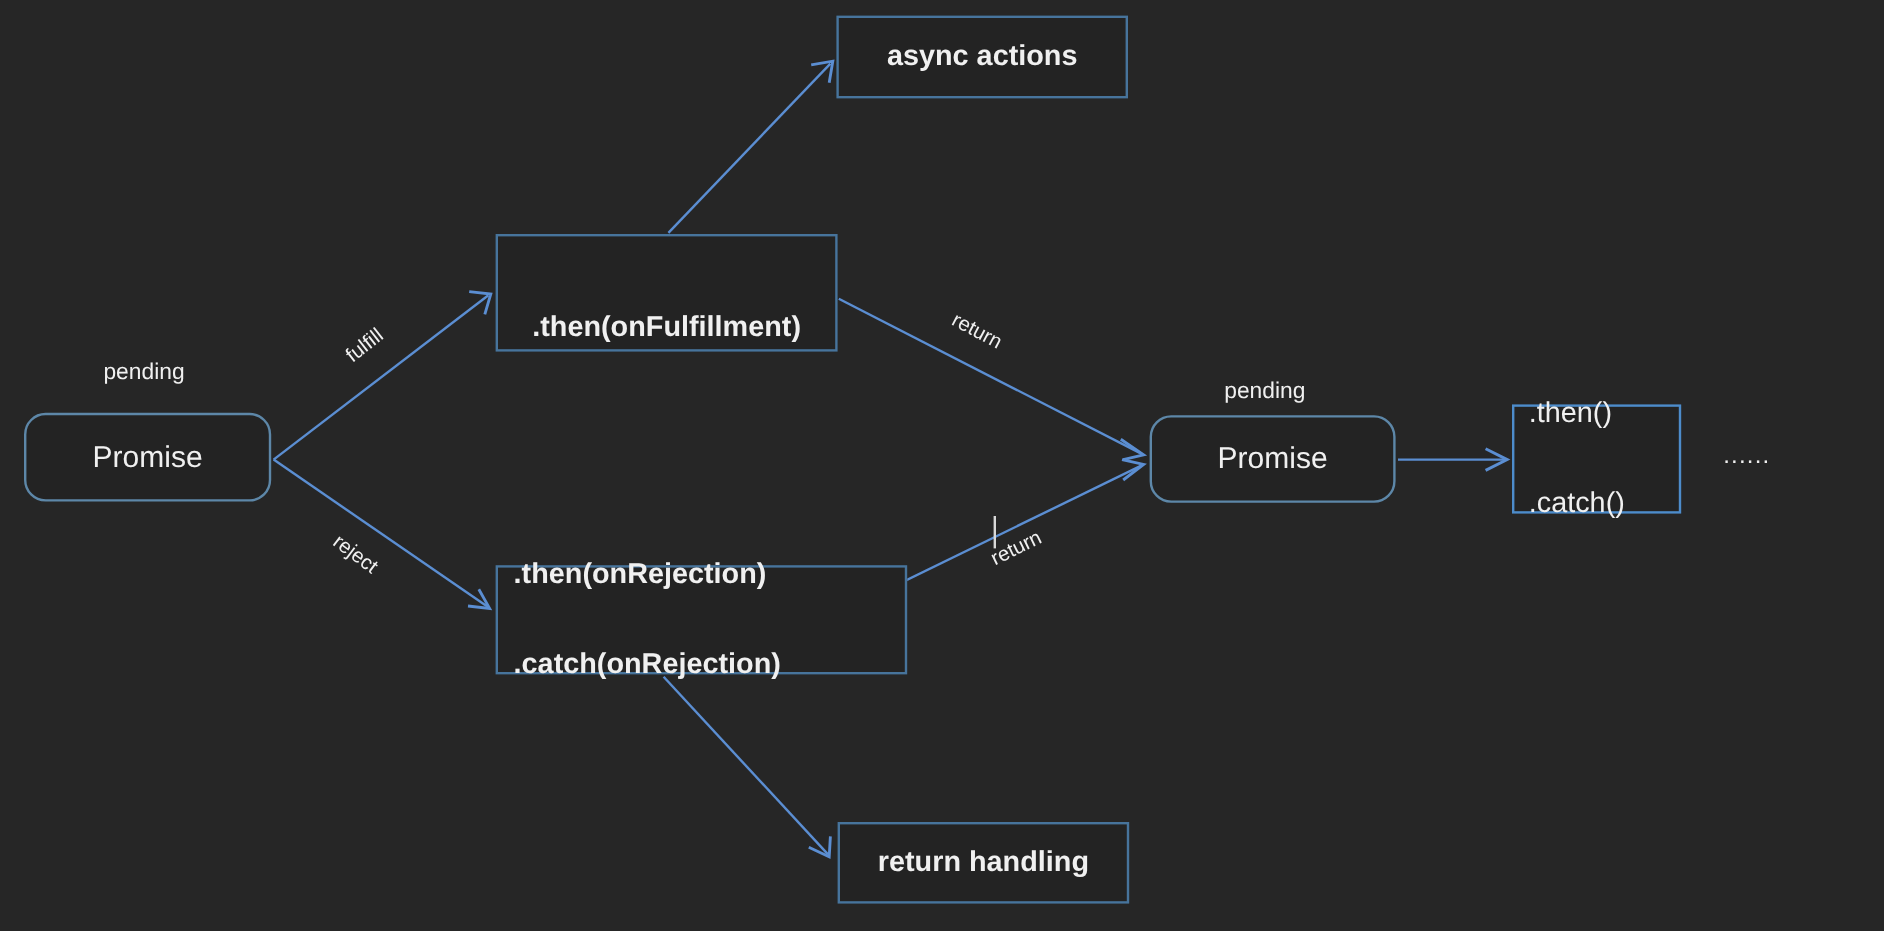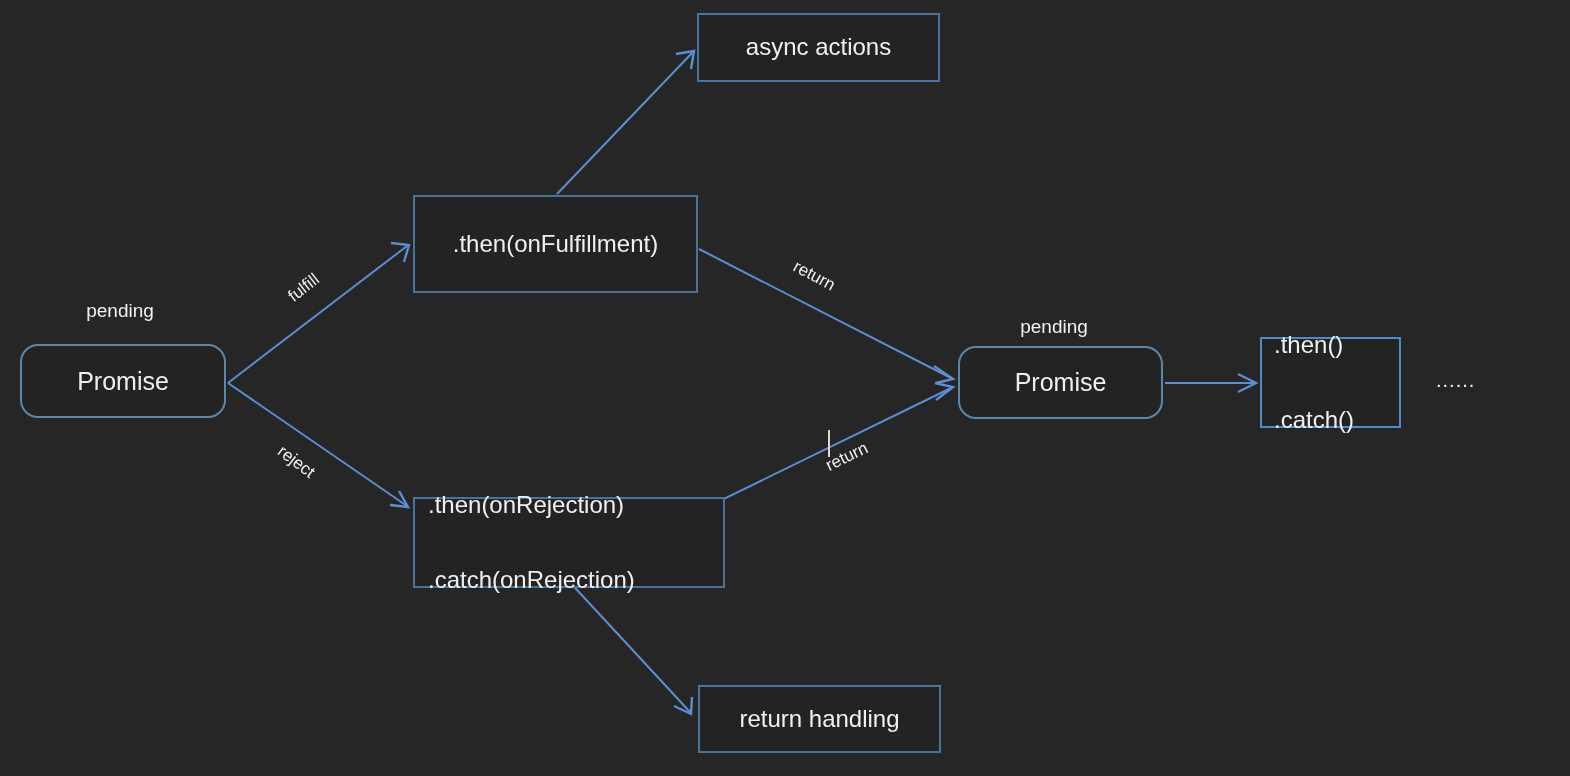--- a/index.html
+++ b/index.html
@@ -14,29 +14,29 @@
     font-family:"Liberation Sans", sans-serif; color:var(--text);
   }
   #edges{position:absolute; inset:0; width:1570px; height:776px;}
   #edges line{stroke:var(--arrow); stroke-width:2;}
   #edges .head{stroke:var(--arrow); stroke-width:2.4; fill:none;}
 
   .node{
     position:absolute; display:flex; align-items:center; justify-content:center;
     background:#232323; font-size:24px; line-height:1.45; white-space:nowrap;
   }
-  .rect{border:2px solid var(--rect-border);}
+  .rect{border:2px solid var(--rect-border);font-weight:bold;}
   .rounded{border:2px solid var(--rounded-border); border-radius:18px; font-size:25px;}
   .bright{border:2px solid var(--bright-border);}
   .multiline{flex-direction:column; align-items:flex-start; justify-content:center;gap:40px;}
 
   #promise1{left:20px; top:344px; width:206px; height:74px;}
-  #then-fulfillment{left:413px; top:195px; width:285px; height:98px;}
+  #then-fulfillment{left:413px; top:195px; width:285px; height:98px;align-items:flex-end;}
   #async-actions{left:697px; top:13px; width:243px; height:69px;}
-  #then-rejection{left:413px; top:471px; width:312px; height:91px; padding-left:13px;margin-top:26px;}
+  #then-rejection{left:413px; top:471px; width:343px; height:91px; padding-left:13px;}
   #error-handling{left:698px; top:685px; width:243px; height:68px;}
   #promise2{left:958px; top:346px; width:205px; height:73px;}
   #then-catch{left:1260px; top:337px; width:141px; height:91px; padding-left:12px;}
 
   .state-label{
     position:absolute; font-size:19px; color:var(--text);
     transform:translate(-50%,-50%); white-space:nowrap;
   }
   #pending1{left:120px; top:311px;}
   #pending2{left:1054px; top:327px;}

